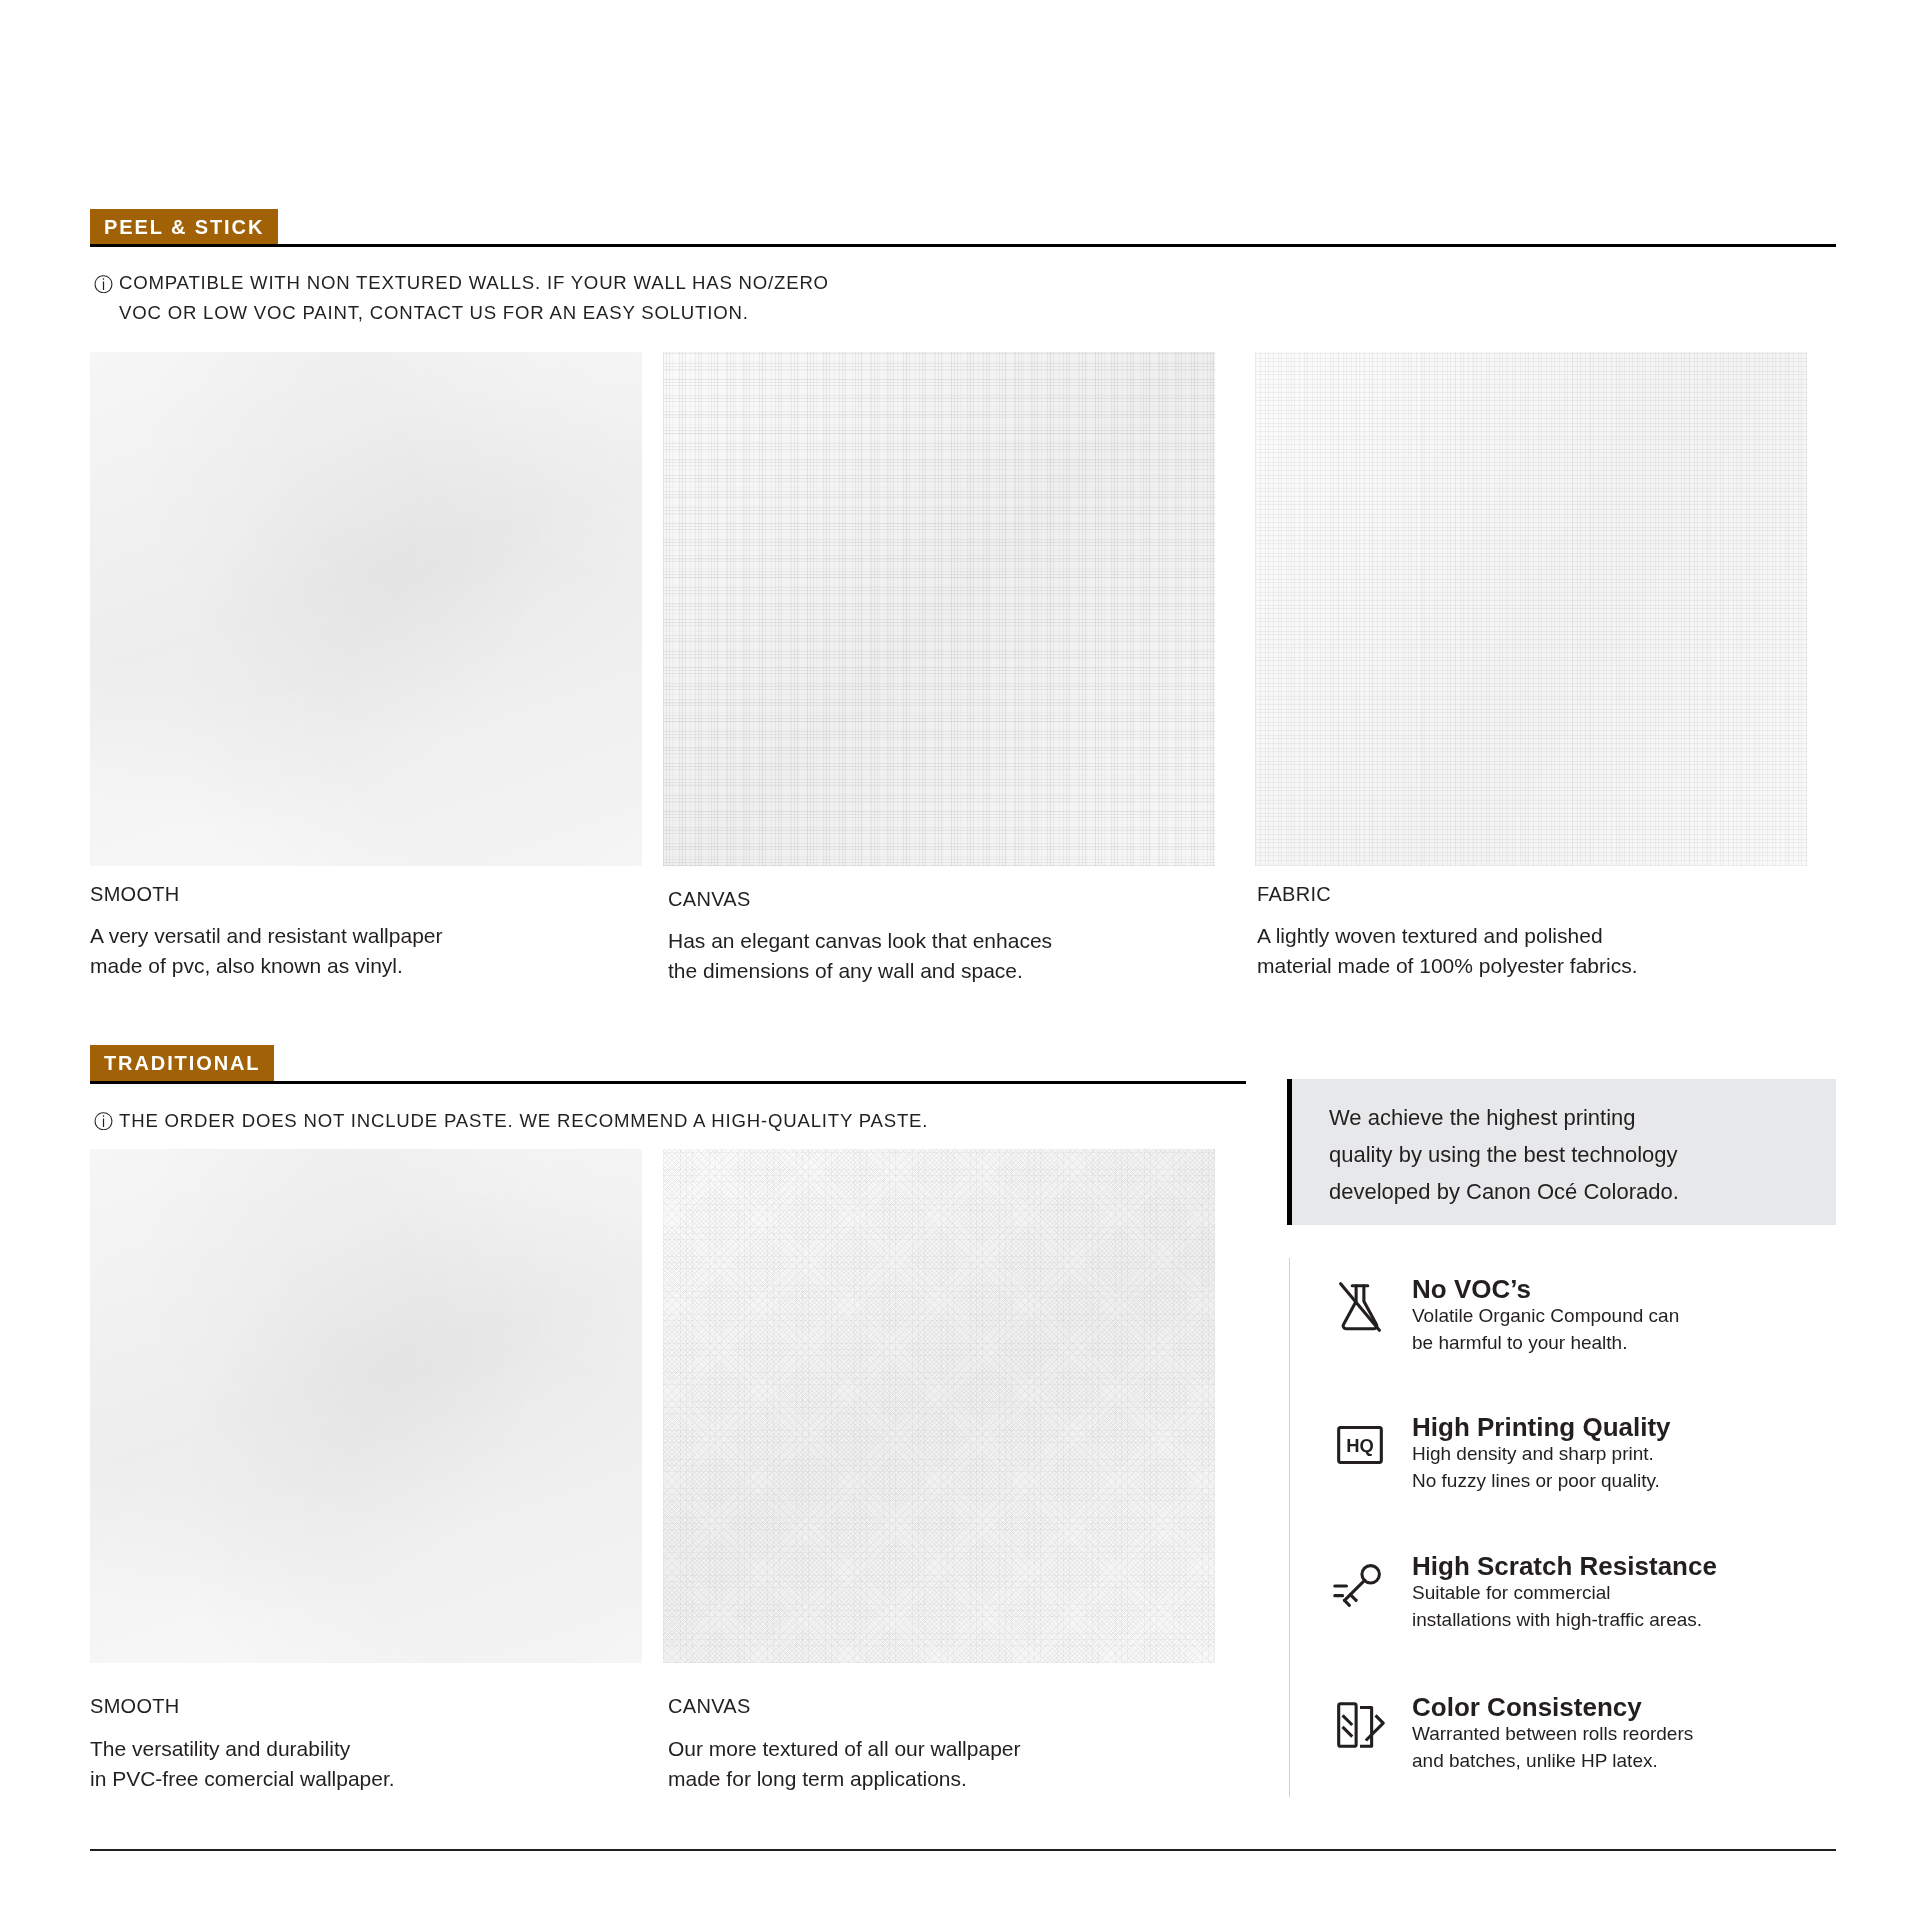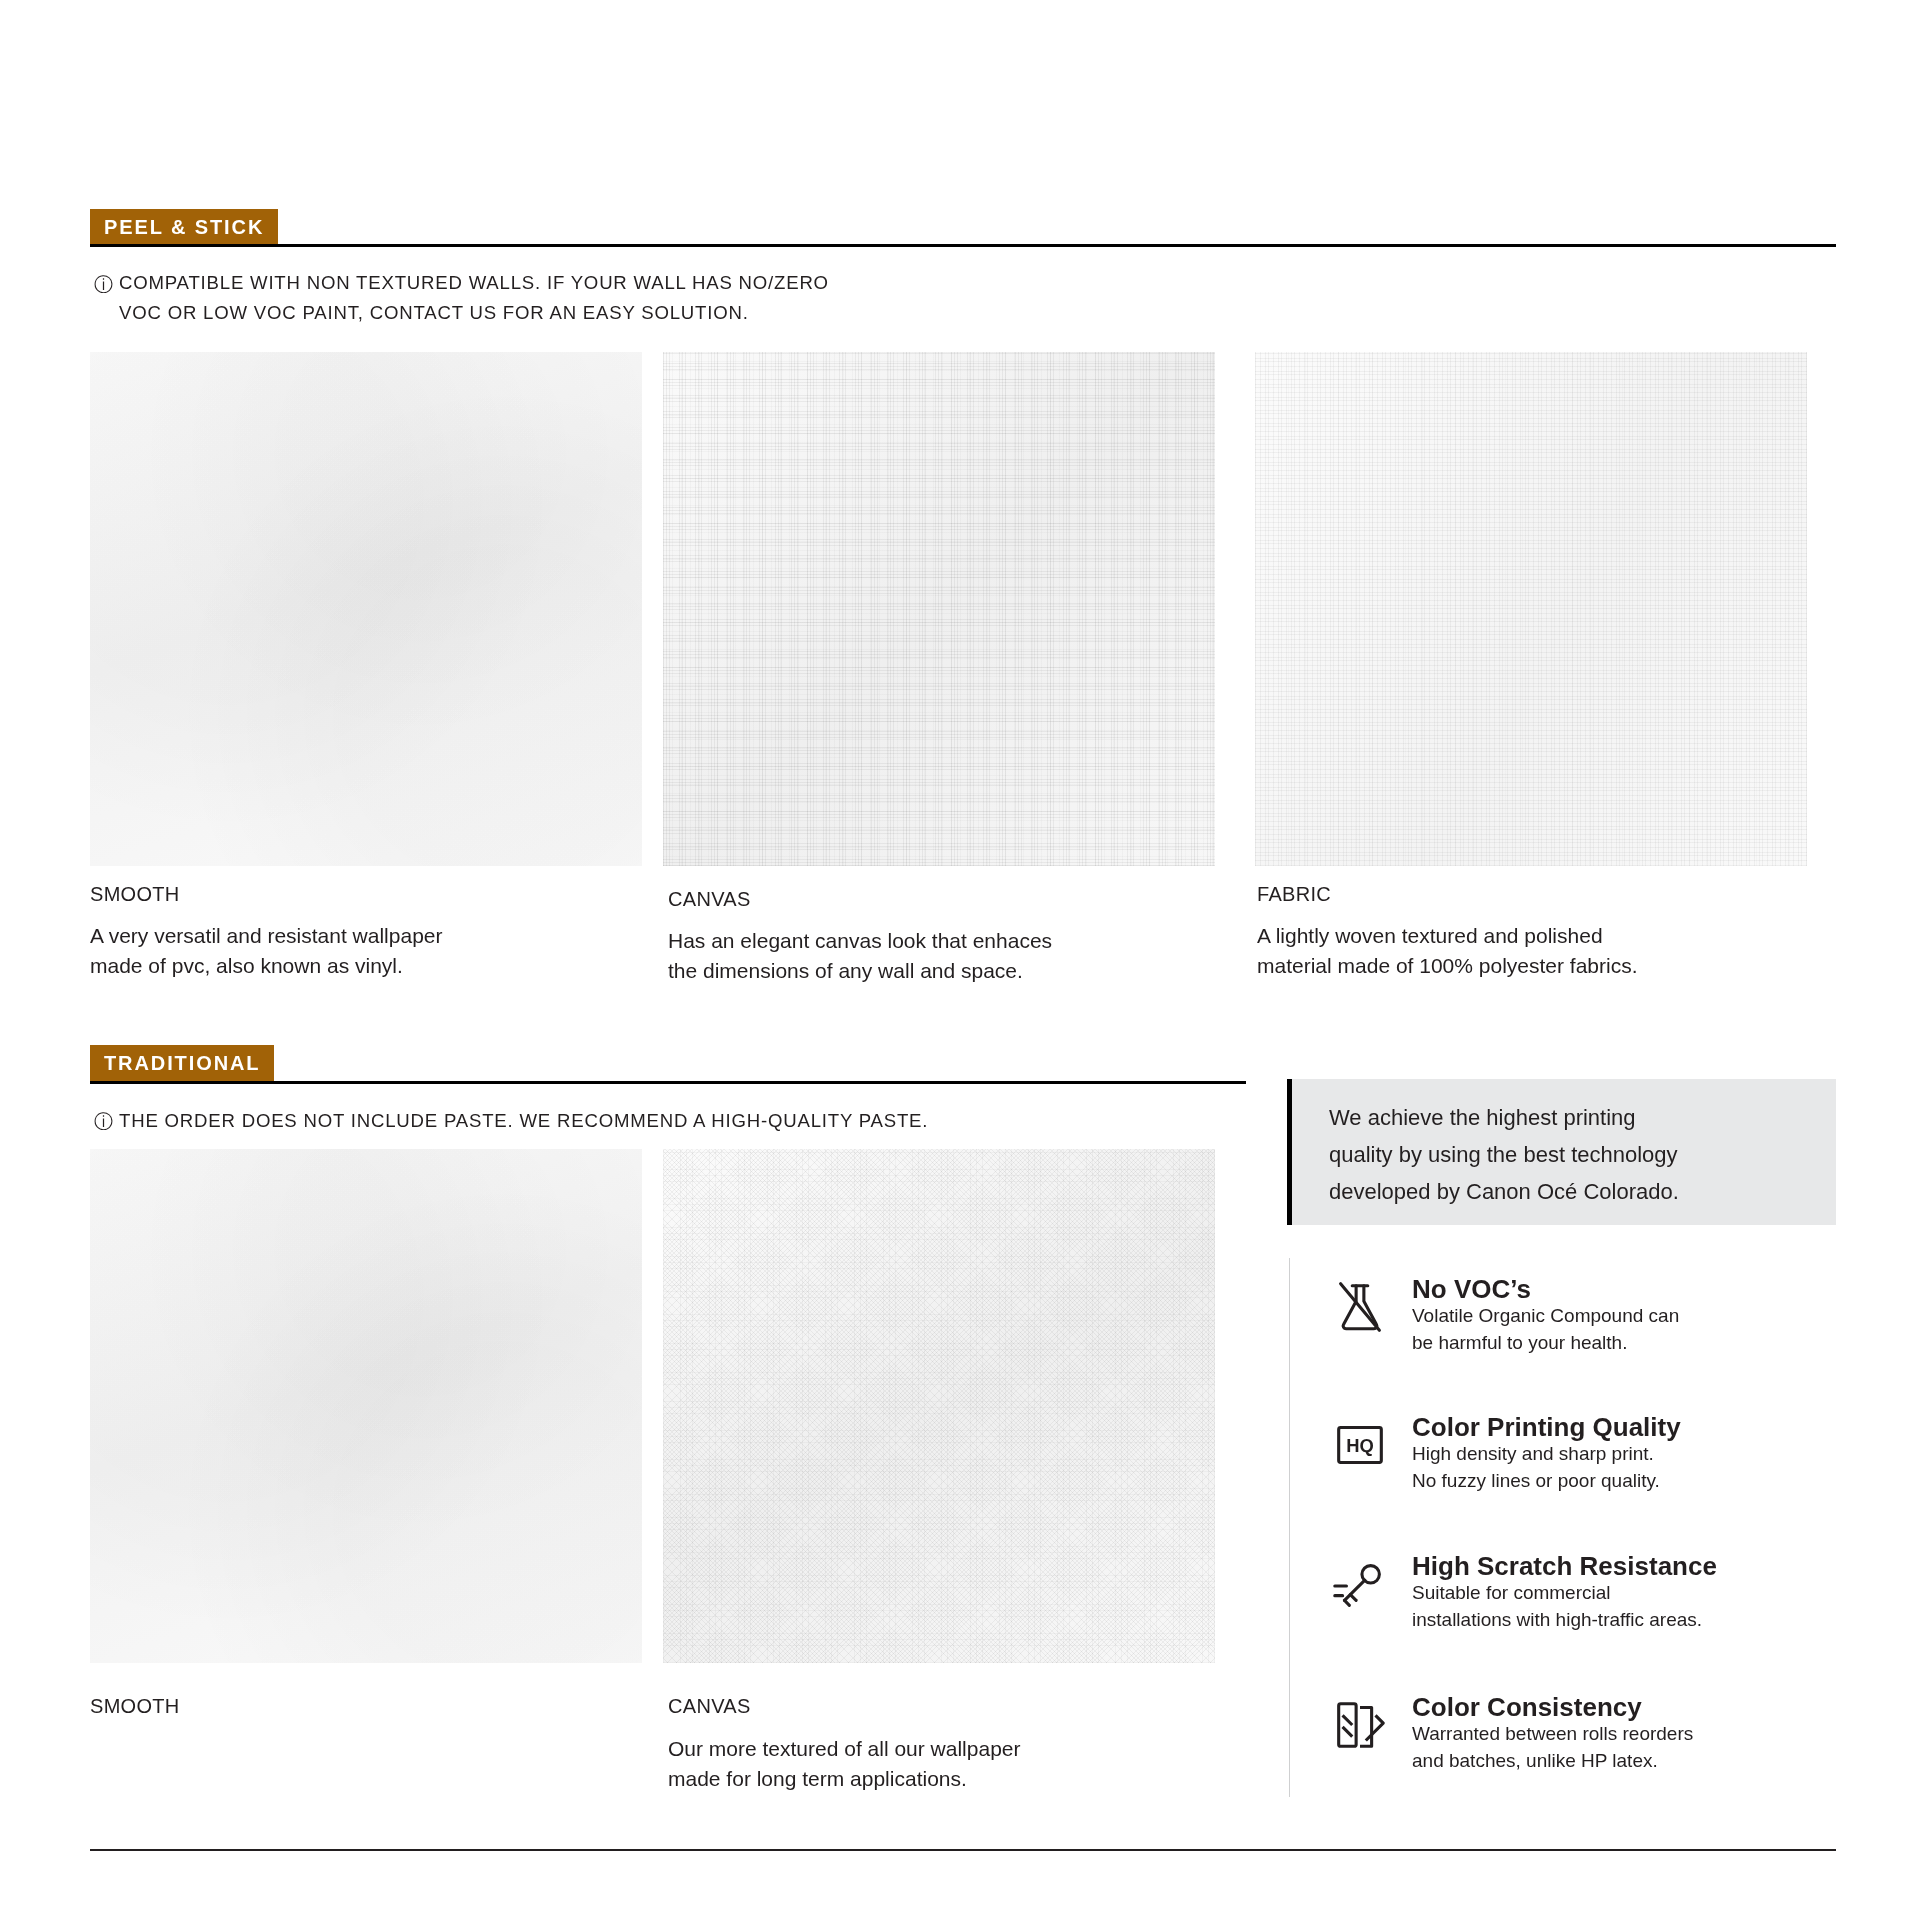--- a/index.html
+++ b/index.html
@@ -210,20 +210,22 @@
   <div class="section-tag" style="left:90px; top:1045px;">TRADITIONAL</div>
   <div class="section-rule" style="left:90px; top:1081px; width:1156px;"></div>
 
   <div class="note-icon" style="left:94px; top:1109px;">ⓘ</div>
   <div class="note" style="left:119px; top:1106px; width:1130px;">THE ORDER DOES NOT INCLUDE PASTE. WE RECOMMEND A HIGH-QUALITY PASTE.</div>
 
   <div class="swatch sw-smooth" style="left:90px; top:1149px; width:552px; height:514px;"></div>
   <div class="swatch sw-canvas2" style="left:663px; top:1149px; width:552px; height:514px;"></div>
 
   <div class="cap-title" style="left:90px; top:1695px;">SMOOTH</div>
+  <div class="cap-body" style="left:90px; top:1734px; width:552px;">The versatility and durability
+in PVC-free comercial wallpaper.</div>
 
   <div class="cap-title" style="left:668px; top:1695px;">CANVAS</div>
   <div class="cap-body" style="left:668px; top:1734px; width:565px;">Our more textured of all our wallpaper
 made for long term applications.</div>
 
   <div class="quote-box" style="left:1287px; top:1079px; width:549px; height:146px;"></div>
   <div class="quote-bar" style="left:1287px; top:1079px; width:5.1px; height:146px;"></div>
   <div class="quote-text" style="left:1329px; top:1099px; width:501px;">We achieve the highest printing
 quality by using the best technology
 developed by Canon Océ Colorado.</div>
@@ -245,21 +247,21 @@
 be harmful to your health.</div>
   </div>
 
   <div class="feature" style="left:1329px; top:1412px;">
     <div class="f-icon">
       <svg viewBox="0 0 64 64" width="62" height="62">
         <rect x="10" y="14" width="44" height="36" rx="2" fill="none" stroke="#231f20" stroke-width="3.2"></rect>
         <text x="32" y="39" font-family="Liberation Sans, sans-serif" font-size="19" font-weight="bold" text-anchor="middle" fill="#231f20">HQ</text>
       </svg>
     </div>
-    <div class="f-title">Color Printing Quality</div>
+    <div class="f-title">High Printing Quality</div>
     <div class="f-body">High density and sharp print.
 No fuzzy lines or poor quality.</div>
   </div>
 
   <div class="feature" style="left:1329px; top:1551px;">
     <div class="f-icon">
       <svg viewBox="0 0 64 64" width="62" height="62">
         <g fill="none" stroke="#231f20" stroke-width="3.2" stroke-linecap="round" stroke-linejoin="round">
           <circle cx="43" cy="22" r="9"></circle>
           <path d="M37 28 L16 49"></path>

